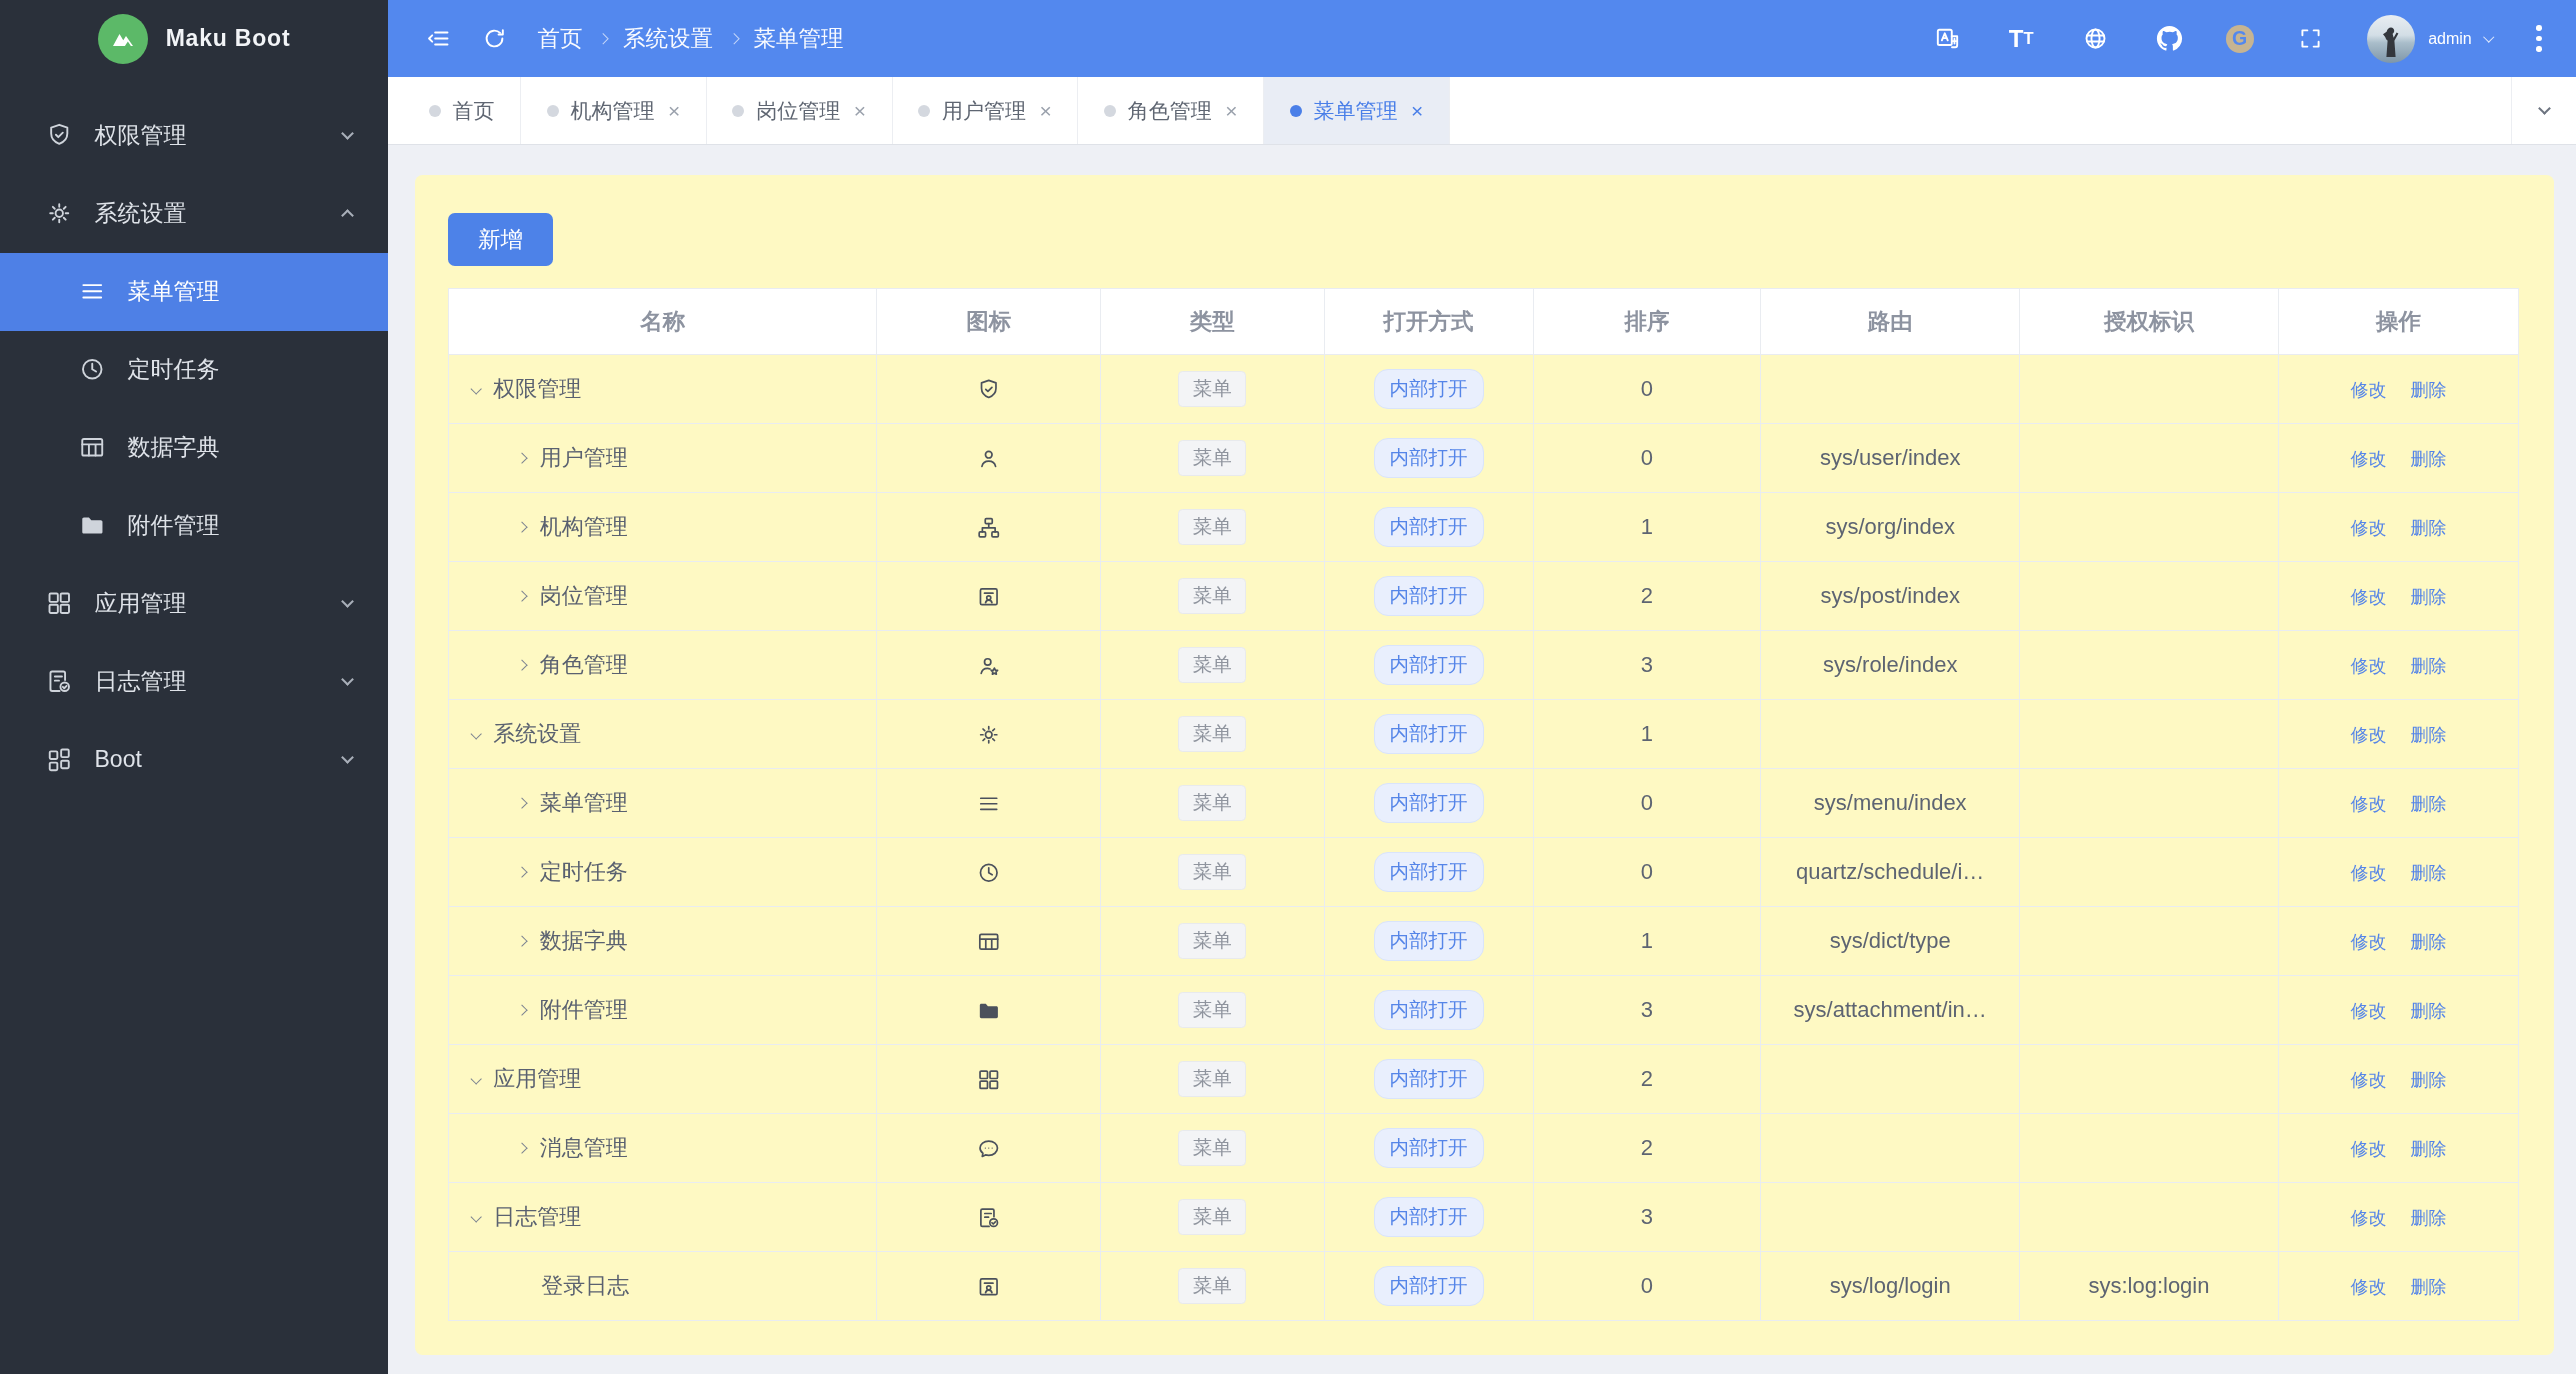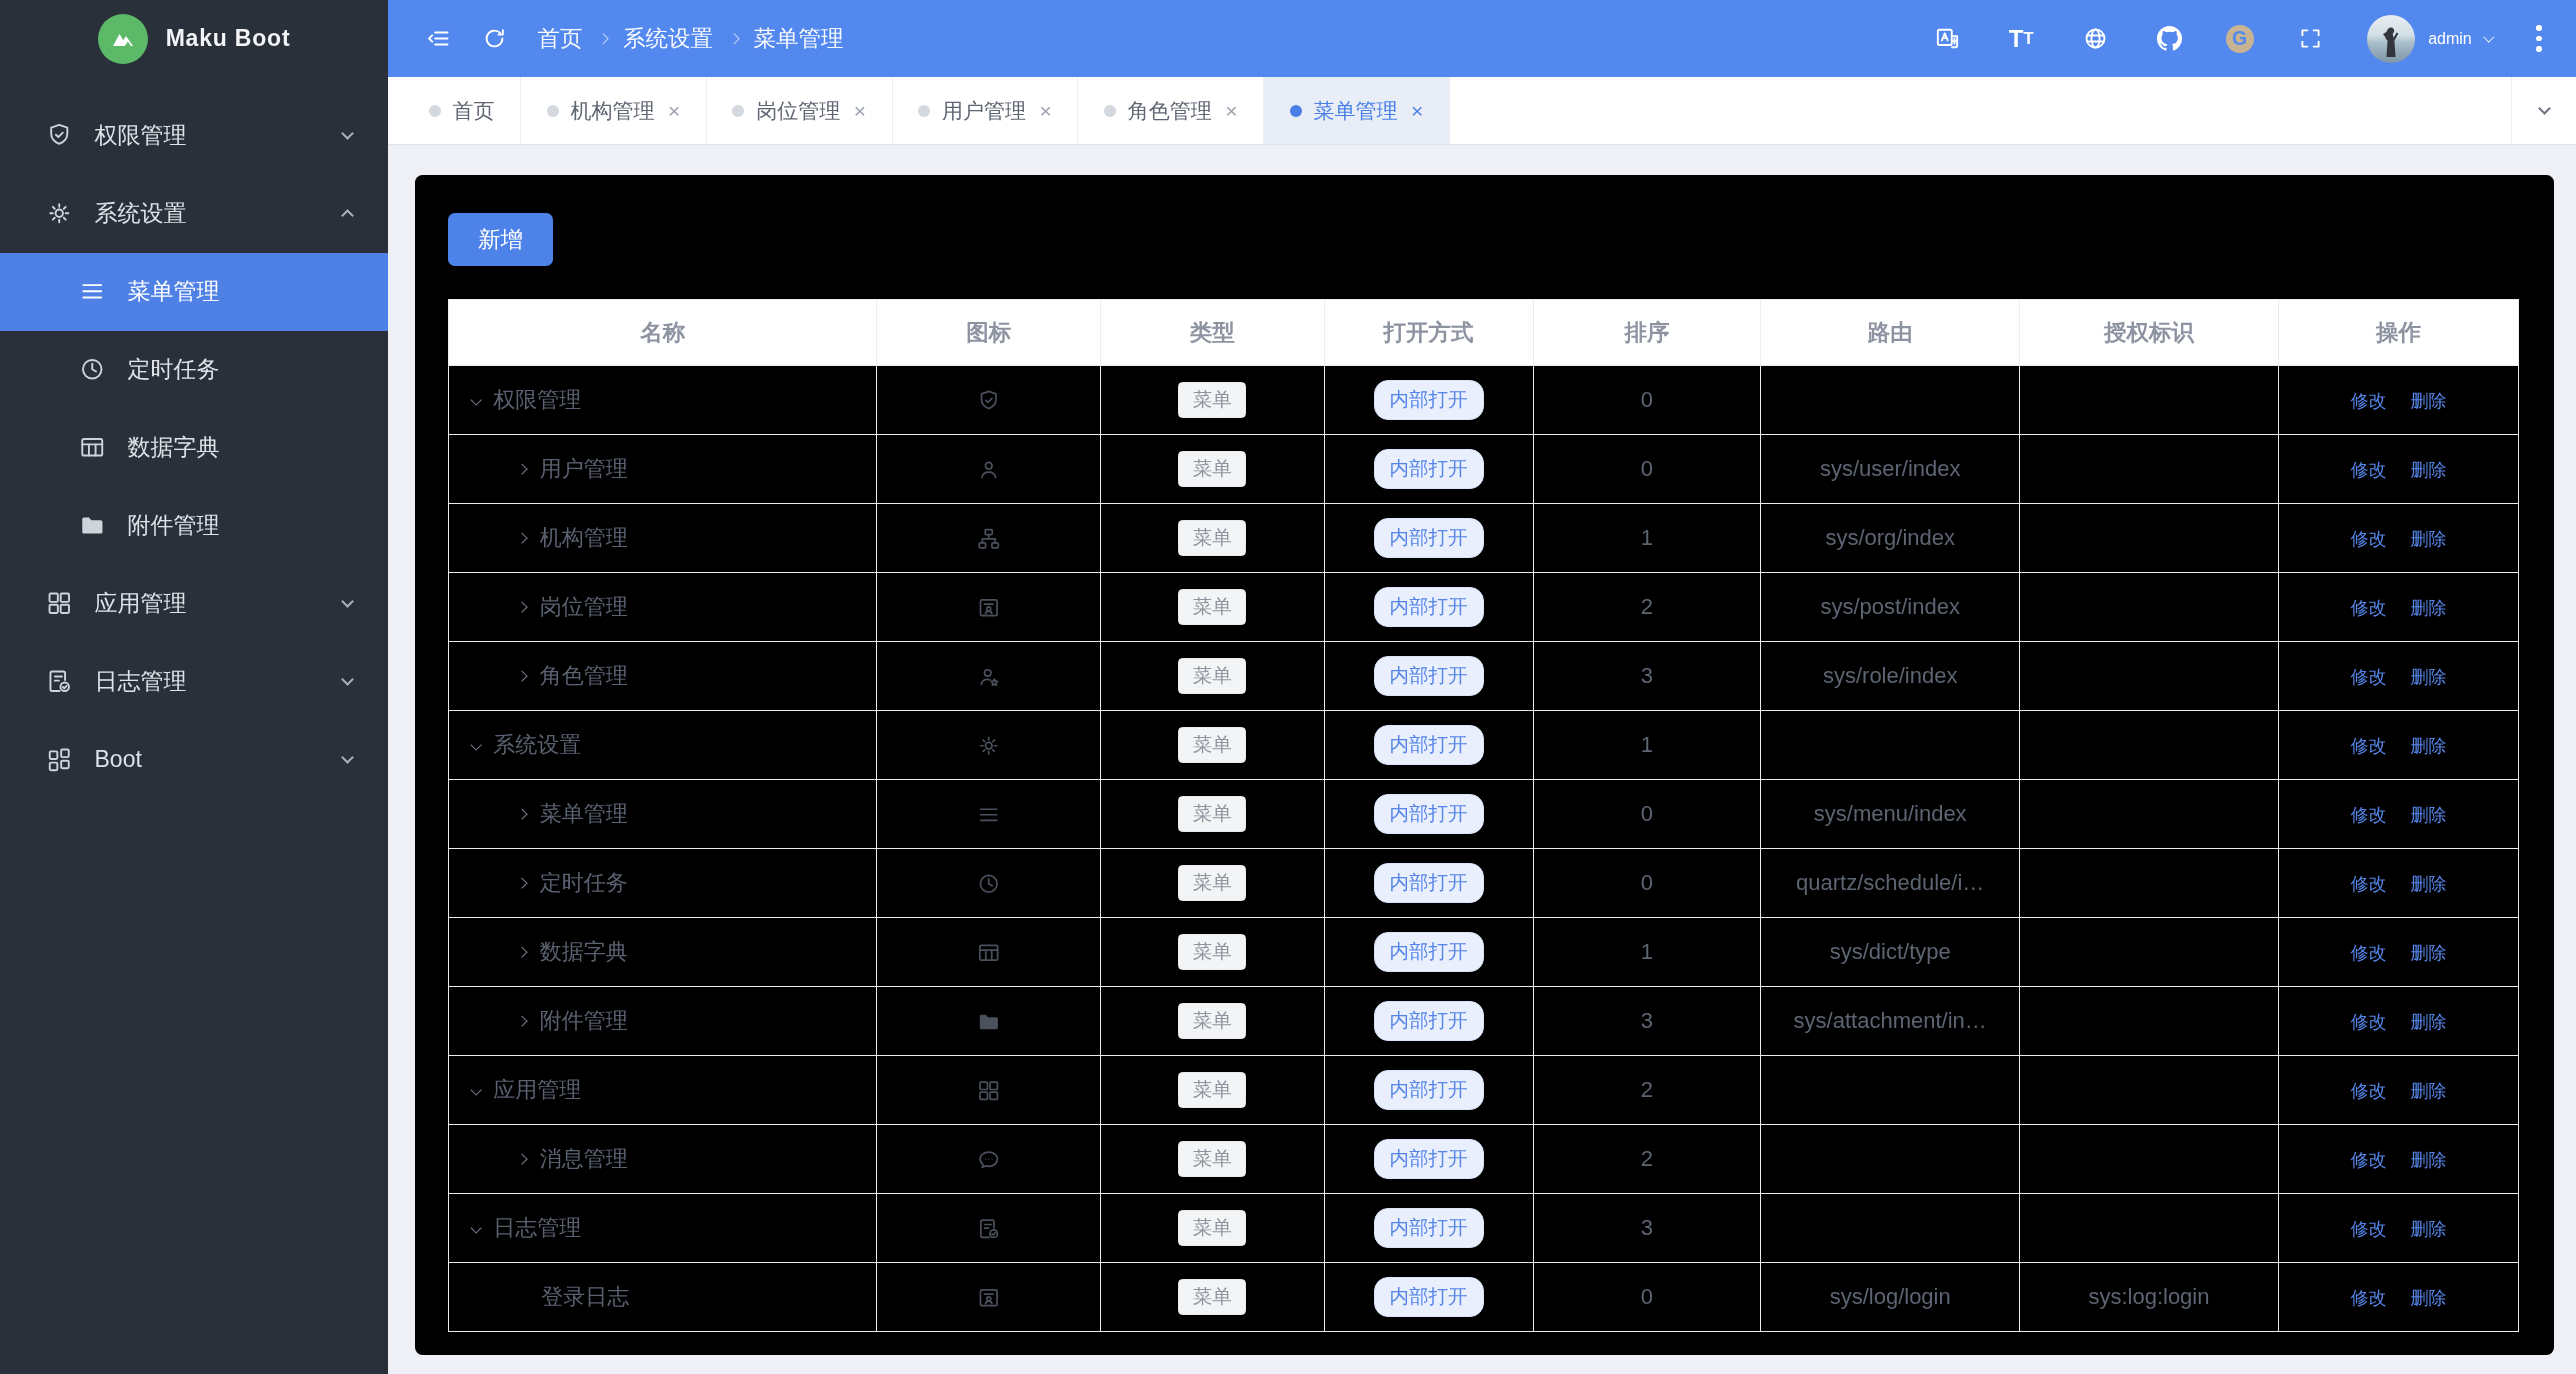--- a/index.html
+++ b/index.html
@@ -63,24 +63,24 @@
   .tab{display:flex;align-items:center;gap:12px;padding:0 25.5px;font-size:21px;color:#5f6672;border-right:0.8px solid #eceef2;cursor:pointer;white-space:nowrap}
   .tab .dot{width:12px;height:12px;border-radius:50%;background:#d4d8df}
   .tab .close{font-size:21px;color:#9aa1ac;line-height:1;margin-left:1.5px}
   .tab.active{background:#e9edf5;color:#4a7fe8}
   .tab.active .dot{background:#4a7fe8}
   .tab.active .close{color:#4a7fe8}
   .tab-more{margin-left:auto;width:65px;border-left:0.8px solid #eceef2;display:flex;align-items:center;justify-content:center;color:#6d7480;cursor:pointer}
 
   
   .page{flex:1;background:var(--c-page);padding:30px 22px 0 27px;min-height:0}
-  .card{background:#000000;border-radius:7.5px;height:1180px;padding:38px 35px 22.5px 33px;overflow:hidden}
+  .card{background:#fef9c3;border-radius:7.5px;height:1180px;padding:38px 35px 22.5px 33px;overflow:hidden}
   .btn-add{display:inline-flex;align-items:center;justify-content:center;height:53px;padding:0 30px;background:var(--c-accent);color:#fff;font-size:22.5px;border:none;border-radius:6.8px;cursor:pointer}
 
-  table{width:100%;border-collapse:collapse;margin-top:33px;table-layout:fixed}
+  table{width:100%;border-collapse:collapse;margin-top:22px;table-layout:fixed}
   th,td{border:0.8px solid var(--c-border);text-align:center;font-size:22px;color:var(--c-celltxt);overflow:hidden;white-space:nowrap}
   th{height:66px;font-size:22.5px;font-weight:600;color:var(--c-headtxt);background:#fff}
   td{height:69px}
   td.c-name{text-align:left}
   .namewrap{display:flex;align-items:center;gap:13.5px;padding-left:22.5px;color:#5a6170}
   .namewrap.lvl1{padding-left:69px}
   .expand{width:8.3px;height:8.3px;border-right:1.8px solid #7b8290;border-bottom:1.8px solid #7b8290;flex:none;cursor:pointer}
   .expand.right{transform:rotate(-45deg)}
   .expand.down{transform:rotate(45deg)}
   .expand-ph{width:9.8px;flex:none}

